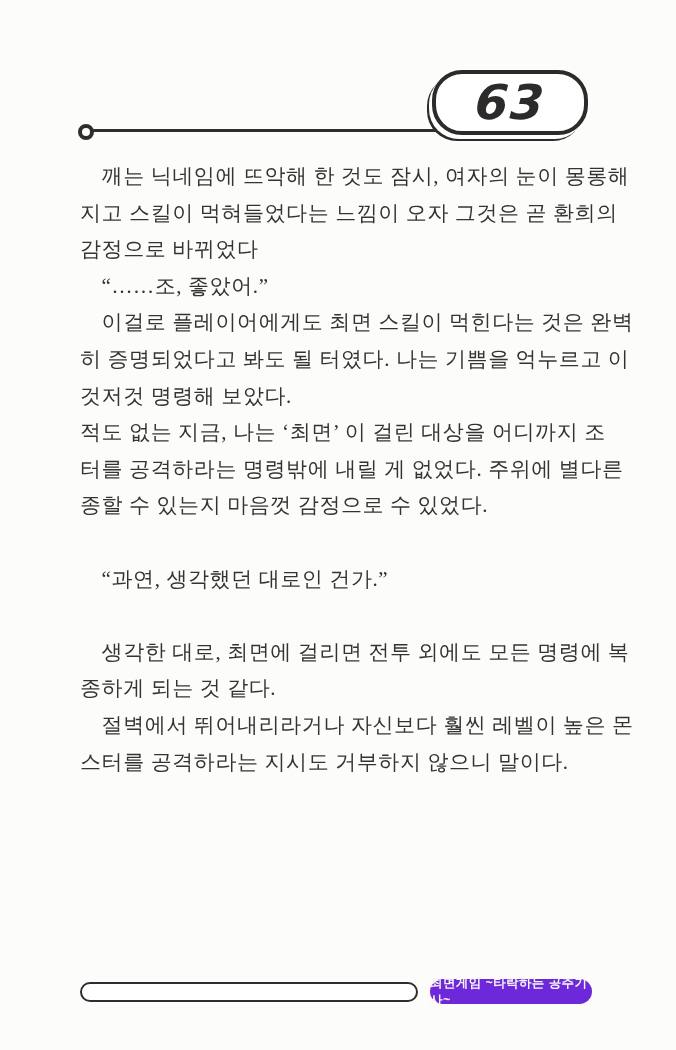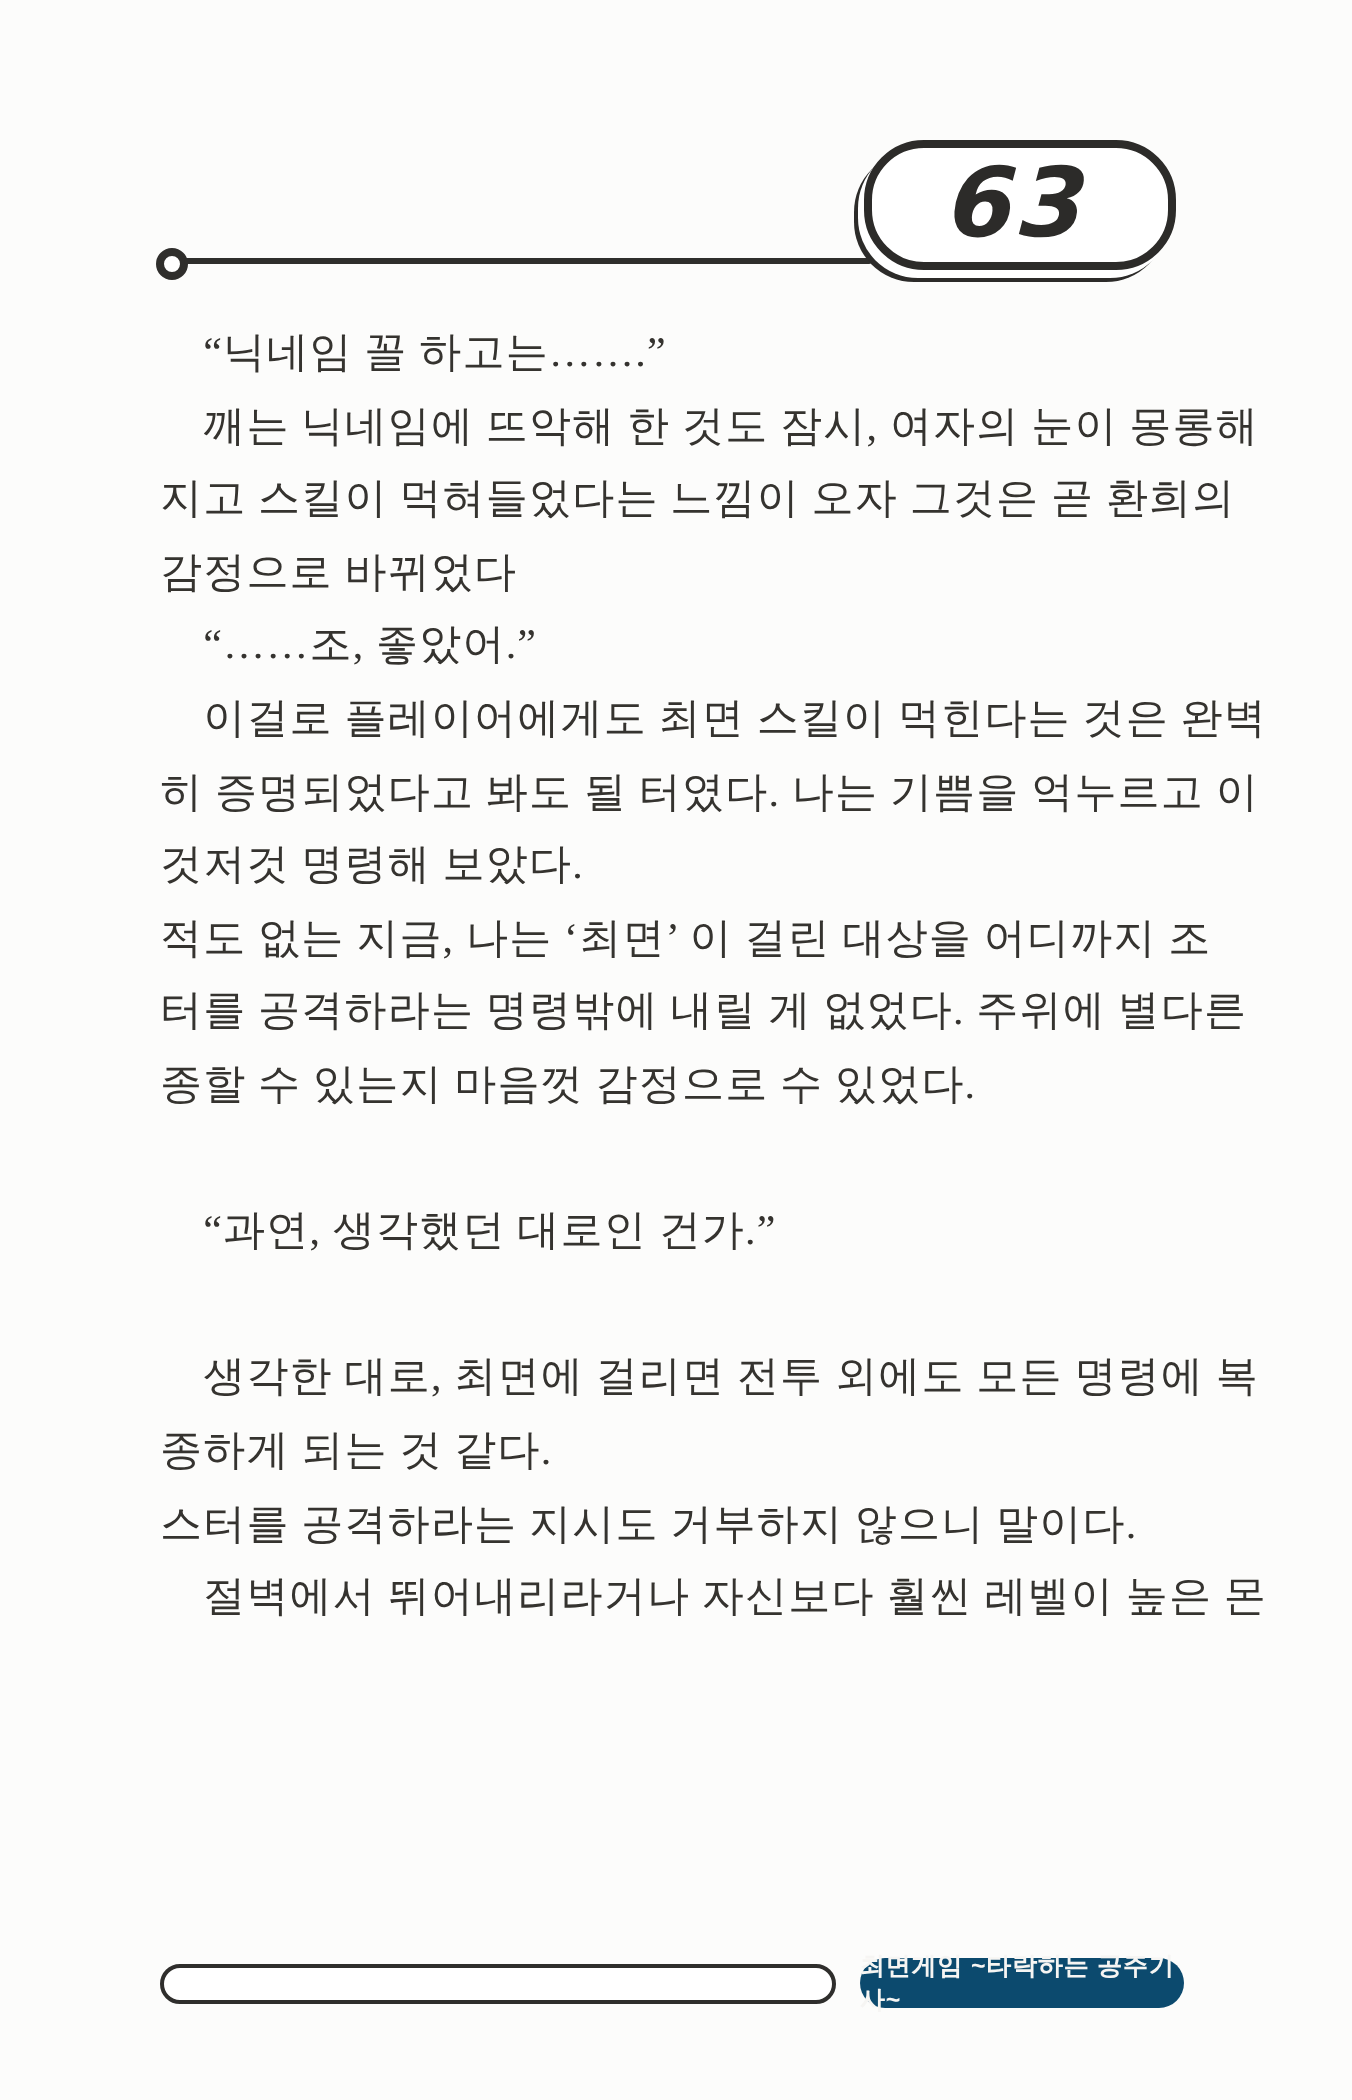--- a/index.html
+++ b/index.html
@@ -91,21 +91,21 @@
     border-radius: 11px;
     background: #ffffff;
   }
   .footer-badge {
     position: absolute;
     left: 430px;
     top: 979px;
     width: 162px;
     height: 25px;
     box-sizing: border-box;
-    background: #0c4a6e;
+    background: #6d28d9;
     border-radius: 13px;
     display: flex;
     align-items: center;
     justify-content: center;
     font-family: "Liberation Sans", "DejaVu Sans", sans-serif;
     font-size: 12.5px;
     font-weight: bold;
     letter-spacing: 0.4px;
     color: #f6f5f3;
   }
@@ -115,36 +115,35 @@
 
 <div class="page">
 
   <div class="header-ring"></div>
   <div class="header-rule"></div>
   <div class="page-badge">
     <span class="page-number">63</span>
   </div>
 
   <div class="text-block">
-    <div class="text-line">　“닉네임 꼴 하고는…….”</div>
     <div class="text-line">　깨는 닉네임에 뜨악해 한 것도 잠시, 여자의 눈이 몽롱해</div>
     <div class="text-line">지고 스킬이 먹혀들었다는 느낌이 오자 그것은 곧 환희의</div>
     <div class="text-line">감정으로 바뀌었다</div>
     <div class="text-line">　“……조, 좋았어.”</div>
     <div class="text-line">　이걸로 플레이어에게도 최면 스킬이 먹힌다는 것은 완벽</div>
     <div class="text-line">히 증명되었다고 봐도 될 터였다. 나는 기쁨을 억누르고 이</div>
     <div class="text-line">것저것 명령해 보았다.</div>
     <div class="text-line">적도 없는 지금, 나는 ‘최면’ 이 걸린 대상을 어디까지 조</div>
     <div class="text-line">터를 공격하라는 명령밖에 내릴 게 없었다. 주위에 별다른</div>
     <div class="text-line">종할 수 있는지 마음껏 감정으로 수 있었다.</div>
     <div class="text-line"></div>
     <div class="text-line">　“과연, 생각했던 대로인 건가.”</div>
     <div class="text-line"></div>
     <div class="text-line">　생각한 대로, 최면에 걸리면 전투 외에도 모든 명령에 복</div>
     <div class="text-line">종하게 되는 것 같다.</div>
+    <div class="text-line">　절벽에서 뛰어내리라거나 자신보다 훨씬 레벨이 높은 몬</div>
     <div class="text-line">스터를 공격하라는 지시도 거부하지 않으니 말이다.</div>
-    <div class="text-line">　절벽에서 뛰어내리라거나 자신보다 훨씬 레벨이 높은 몬</div>
   </div>
 
   <div class="footer-bar"></div>
   <div class="footer-badge">최면게임 ~타락하는 공주기사~</div>
 
 </div>
 
 </body></html>

